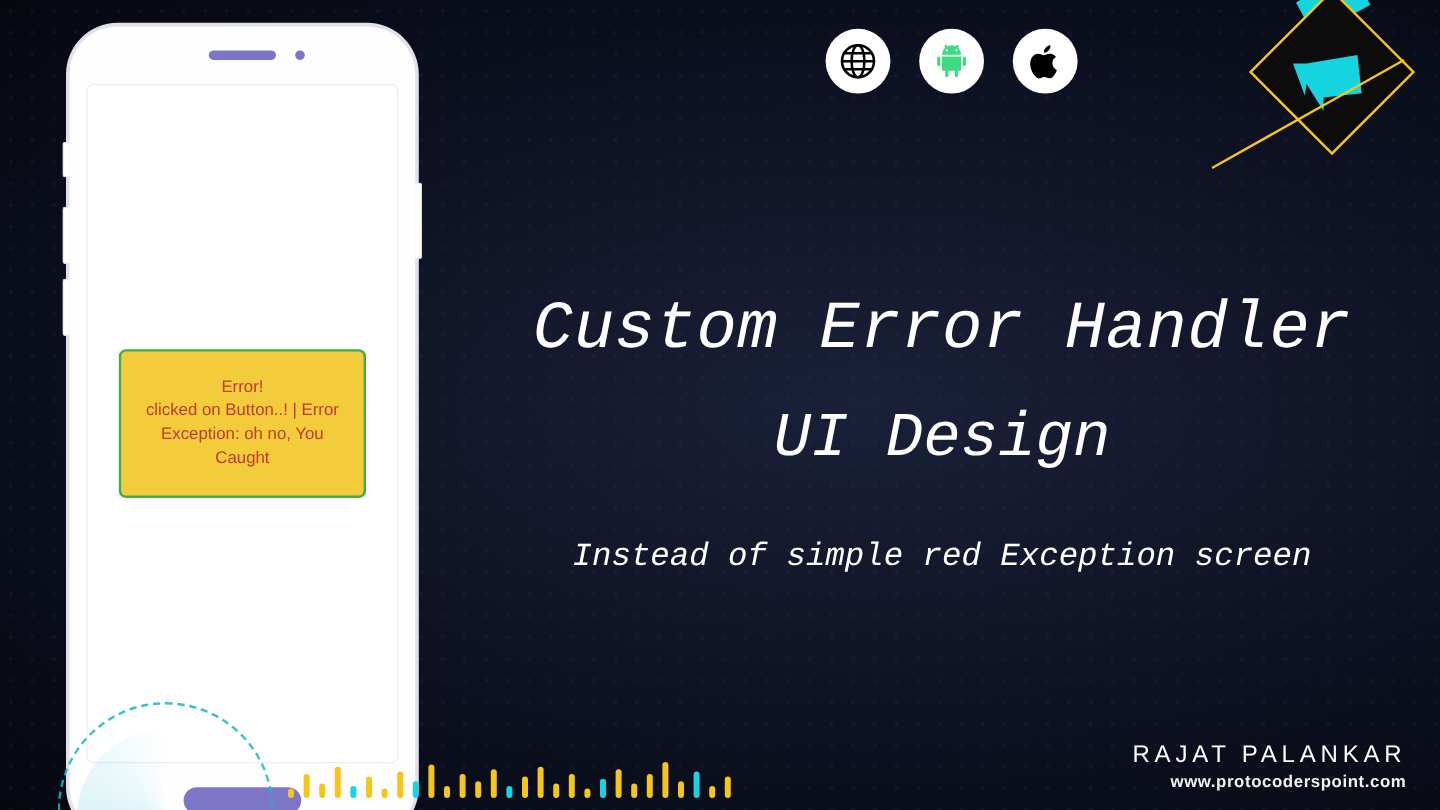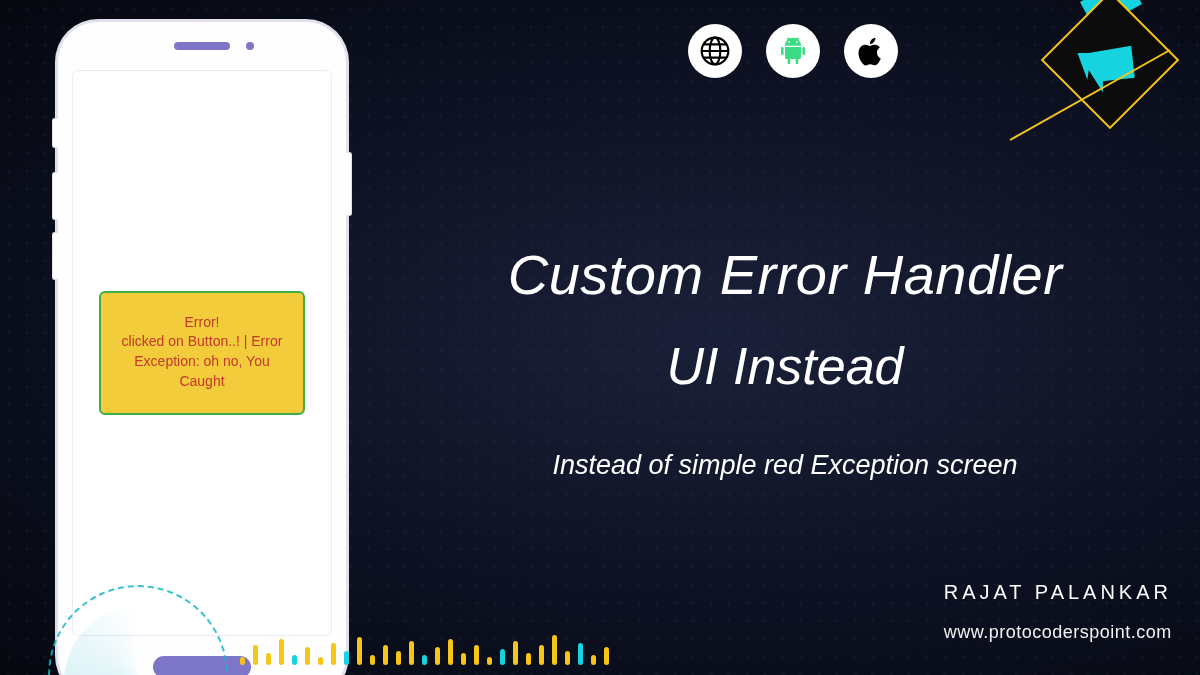--- a/index.html
+++ b/index.html
@@ -103,35 +103,35 @@
     top: -10px; right: -10px;
     width: 240px; height: 210px;
   }
   
   .headline {
     position: absolute;
     left: 400px; right: 30px;
     color: #fff;
     text-align: center;
     font-style: italic;
-    font-family: Liberation Sans, sans-serif;
+    font-family: Liberation Mono, monospace;
   }
   .h1 { top: 242px; font-size: 56px; letter-spacing: .5px; }
   .h2 { top: 336px; font-size: 52px; }
   .sub { top: 450px; font-size: 27px; }
   
   .author-block {
     position: absolute;
-    right: 28px; bottom: 32px;
-    text-align: left;
+    right: 28px; bottom: 16px;
+    text-align: right;
     color: #fff;
     font-family: Arial, Helvetica, sans-serif;
   }
   .author-name { font-size: 20px; letter-spacing: 4px; font-weight: 400; }
-  .author-url { font-size: 18px; letter-spacing: .5px; margin-top: 18px; opacity: .95; }
+  .author-url { font-size: 14px; letter-spacing: .5px; margin-top: 2px; opacity: .95; font-weight: bold; }
   
   .deco-arc {
     position: absolute;
     left: 48px; bottom: -90px;
     width: 180px; height: 180px;
     border: 2px dashed #15b7c9;
     border-radius: 50%;
     opacity: .85;
   }
   .deco-arc2 {
@@ -206,21 +206,21 @@
     <path d="M120 -2 l18 -10 l14 26 l-18 10 z" fill="#15d4e0"></path>
   </g>
   <g transform="translate(140,70) rotate(45)">
     <rect x="-48" y="-48" width="96" height="96" fill="#0c0c0c" stroke="#f5c518" stroke-width="2"></rect>
     <path d="M-20 10 L5 -25 L30 -5 L10 20 L18 28 L-8 22 L-2 30 L-28 18 Z" fill="#15d4e0"></path>
   </g>
   <path d="M40 150 L200 60" stroke="#f5c518" stroke-width="2"></path>
 </svg>
 
 <div class="headline h1">Custom Error Handler</div>
-<div class="headline h2">UI Instead</div>
+<div class="headline h2">UI Design</div>
 <div class="headline sub">Instead of simple red Exception screen</div>
 
 <div class="author-block">
   <div class="author-name">RAJAT PALANKAR</div>
   <div class="author-url">www.protocoderspoint.com</div>
 </div>
 
 <div class="deco-arc"></div>
 <div class="deco-arc2"></div>
 <div class="deco-dots">

